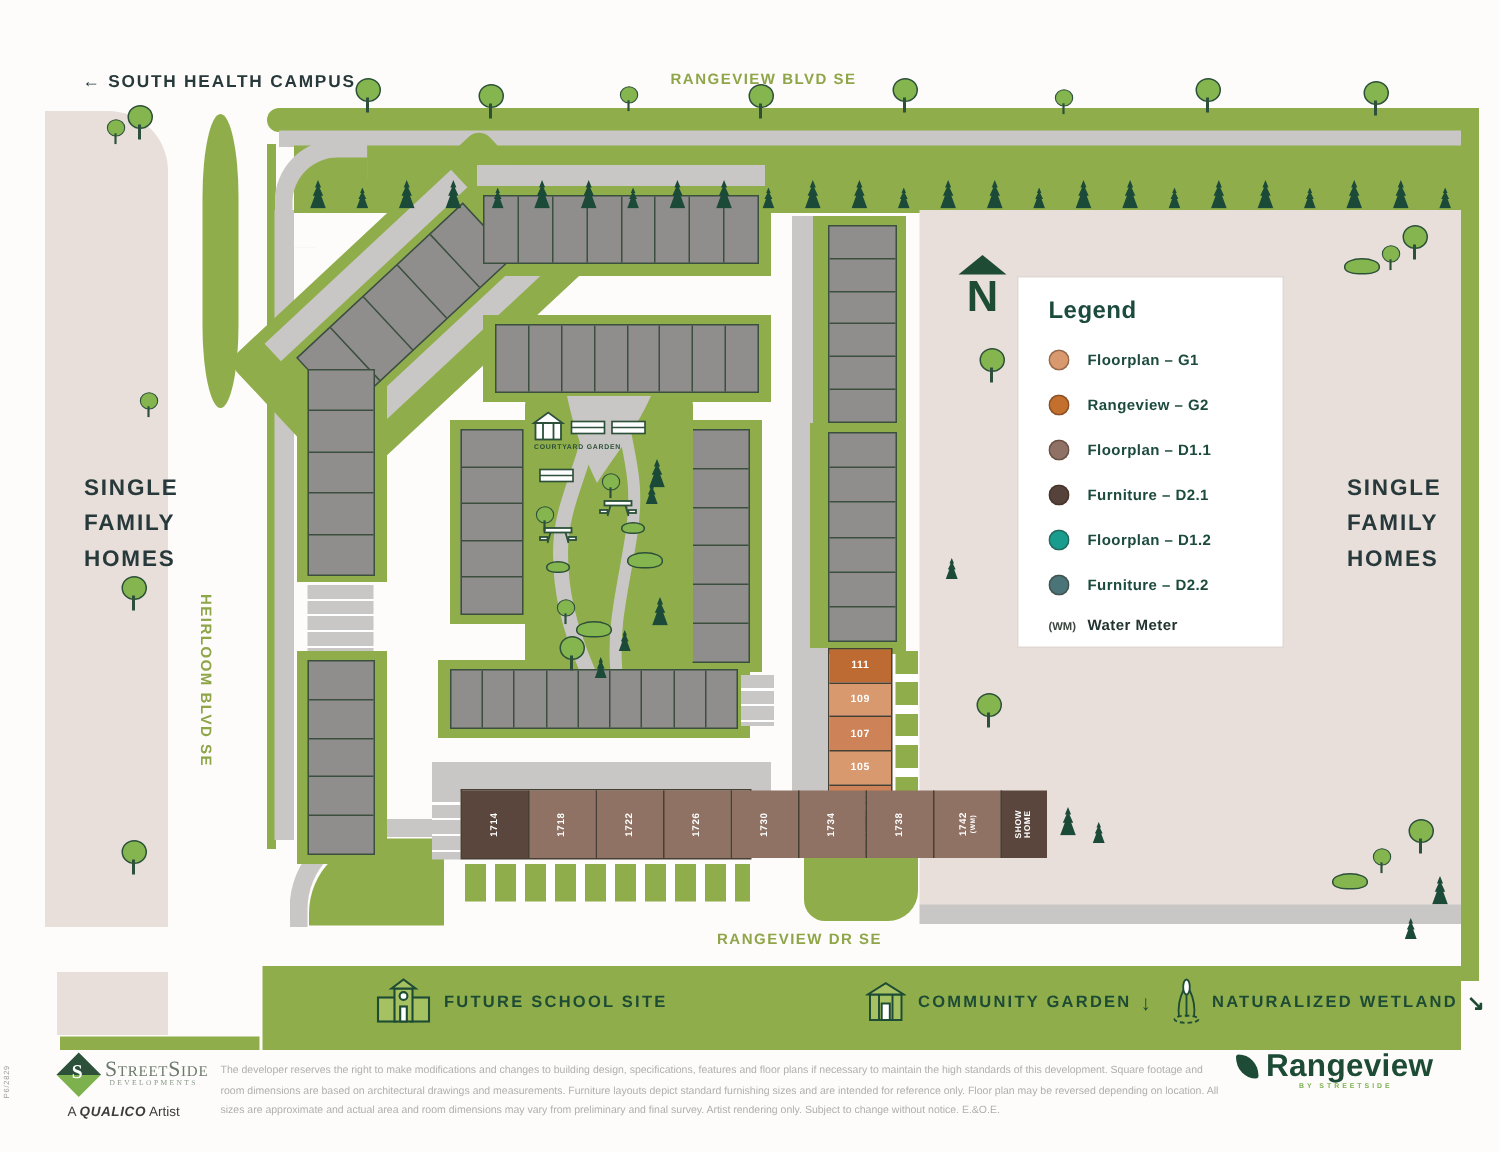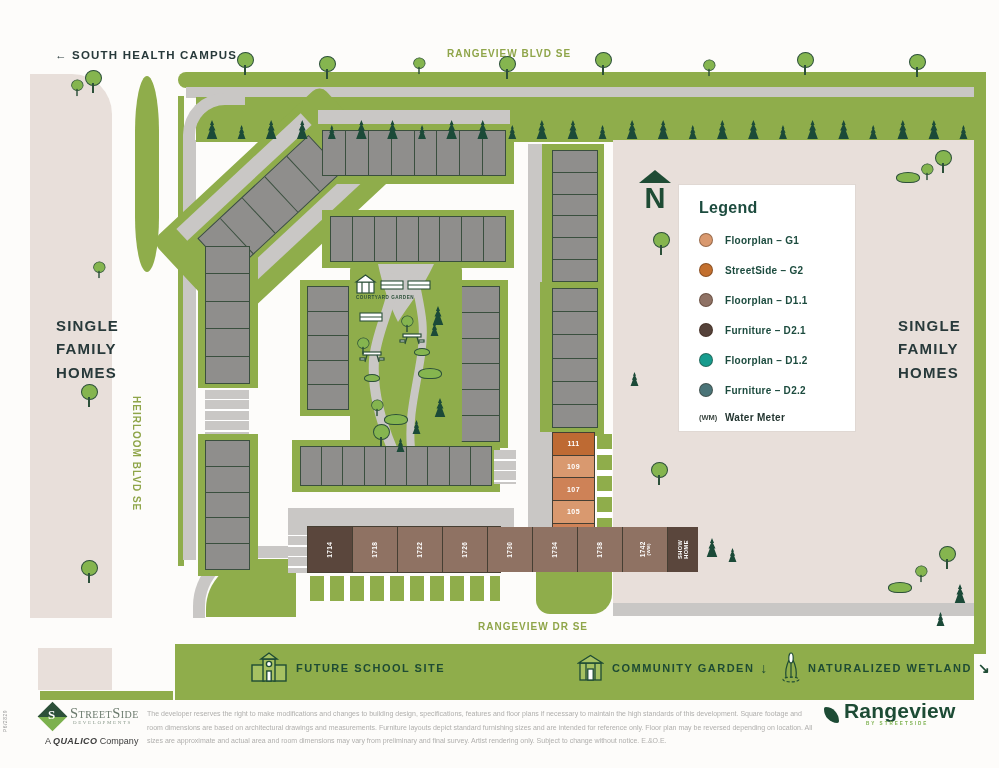--- a/index.html
+++ b/index.html
@@ -102,21 +102,21 @@
   #side-code { left:2px; top:710px; writing-mode:vertical-rl; transform:rotate(180deg); font-size:5px; color:#9a9a9a; letter-spacing:.5px; }
   #streetside { left:40px; top:703px; width:100px; }
   #ss-diamond { position:absolute; left:2px; top:3px; width:21px; height:21px; transform:rotate(45deg); background:linear-gradient(135deg,#2C5039 50%,#7CB14E 50%); }
   #ss-diamond span { position:absolute; left:5px; top:2px; transform:rotate(-45deg); color:#fff; font-size:13px; font-weight:700; font-family:"Liberation Serif", serif; }
   #ss-name { position:absolute; left:30px; top:2px; font-family:"Liberation Serif", serif; font-variant:small-caps; font-size:14.5px; color:#6b7a6d; letter-spacing:.5px; }
   #ss-dev { position:absolute; left:33px; top:17px; font-family:"Liberation Serif", serif; font-size:5px; color:#8a9a8c; letter-spacing:1.6px; }
   #qualico { position:absolute; left:5px; top:33px; font-size:9px; color:#3c3c3c; }
   #qualico b { font-style:italic; font-weight:800; letter-spacing:.4px; }
   #disclaimer { left:147px; top:707px; width:672px; font-size:7px; line-height:1.95; color:#B0AFAD; }
   #brand { left:824px; top:699px; width:165px; }
-  .brand-r1 { display:flex; align-items:flex-end; }
+  .brand-r1 { display:flex; align-items:center; }
   .brand-leaf { width:15px; height:16px; background:#1D4B35; border-radius:2px 100% 2px 100%; margin-right:5px; flex:none; }
   .brand-name { font-size:21px; font-weight:800; color:#1D4B35; letter-spacing:.2px; }
   .brand-r2 { display:flex; align-items:center; margin-top:-4px; }
   .brand-dot { width:13px; height:13px; border-radius:50%; background:#7CB14E; margin-right:7px; flex:none; }
   .brand-script { font-family:"DejaVu Serif", serif; font-style:italic; font-weight:700; font-size:21px; color:#6FA43A; }
   .brand-by { margin:-2px 0 0 42px; font-size:4.6px; font-weight:700; color:#7CB14E; letter-spacing:2px; }
 </style>
 </head>
 <body>
 
@@ -345,21 +345,21 @@
 
 <div class="abs" id="legend">
   <h2>Legend</h2>
   <div id="legend-items">
       <div class="legend-row">
         <div class="legend-swatch" style="background: rgb(217, 153, 111);"></div>
         <div class="legend-label">Floorplan – G1</div>
       </div>
       <div class="legend-row">
         <div class="legend-swatch" style="background: rgb(195, 112, 47);"></div>
-        <div class="legend-label">StreetSide – G2</div>
+        <div class="legend-label">Rangeview – G2</div>
       </div>
       <div class="legend-row">
         <div class="legend-swatch" style="background: rgb(143, 114, 101);"></div>
         <div class="legend-label">Floorplan – D1.1</div>
       </div>
       <div class="legend-row">
         <div class="legend-swatch" style="background: rgb(85, 66, 58);"></div>
         <div class="legend-label">Furniture – D2.1</div>
       </div>
       <div class="legend-row">
@@ -496,21 +496,21 @@
 
 <div class="abs" id="streetside">
   <div id="ss-diamond">
       <span>S</span>
     </div>
   <div id="ss-name">StreetSide</div>
   <div id="ss-dev">DEVELOPMENTS</div>
   <div id="qualico">
     <span>A</span>
     <b>QUALICO</b>
-    <span>Company</span>
+    <span>Artist</span>
   </div>
 </div>
 
 <div class="abs" id="disclaimer">The developer reserves the right to make modifications and changes to building design, specifications, features and floor plans if necessary to maintain the high standards of this development. Square footage and room dimensions are based on architectural drawings and measurements. Furniture layouts depict standard furnishing sizes and are intended for reference only. Floor plan may be reversed depending on location. All sizes are approximate and actual area and room dimensions may vary from preliminary and final survey. Artist rendering only. Subject to change without notice. E.&amp;O.E.</div>
 
 <div class="abs" id="brand">
   <div class="brand-r1">
     <div class="brand-leaf"></div>
     <div class="brand-name">Rangeview</div>
   </div>

